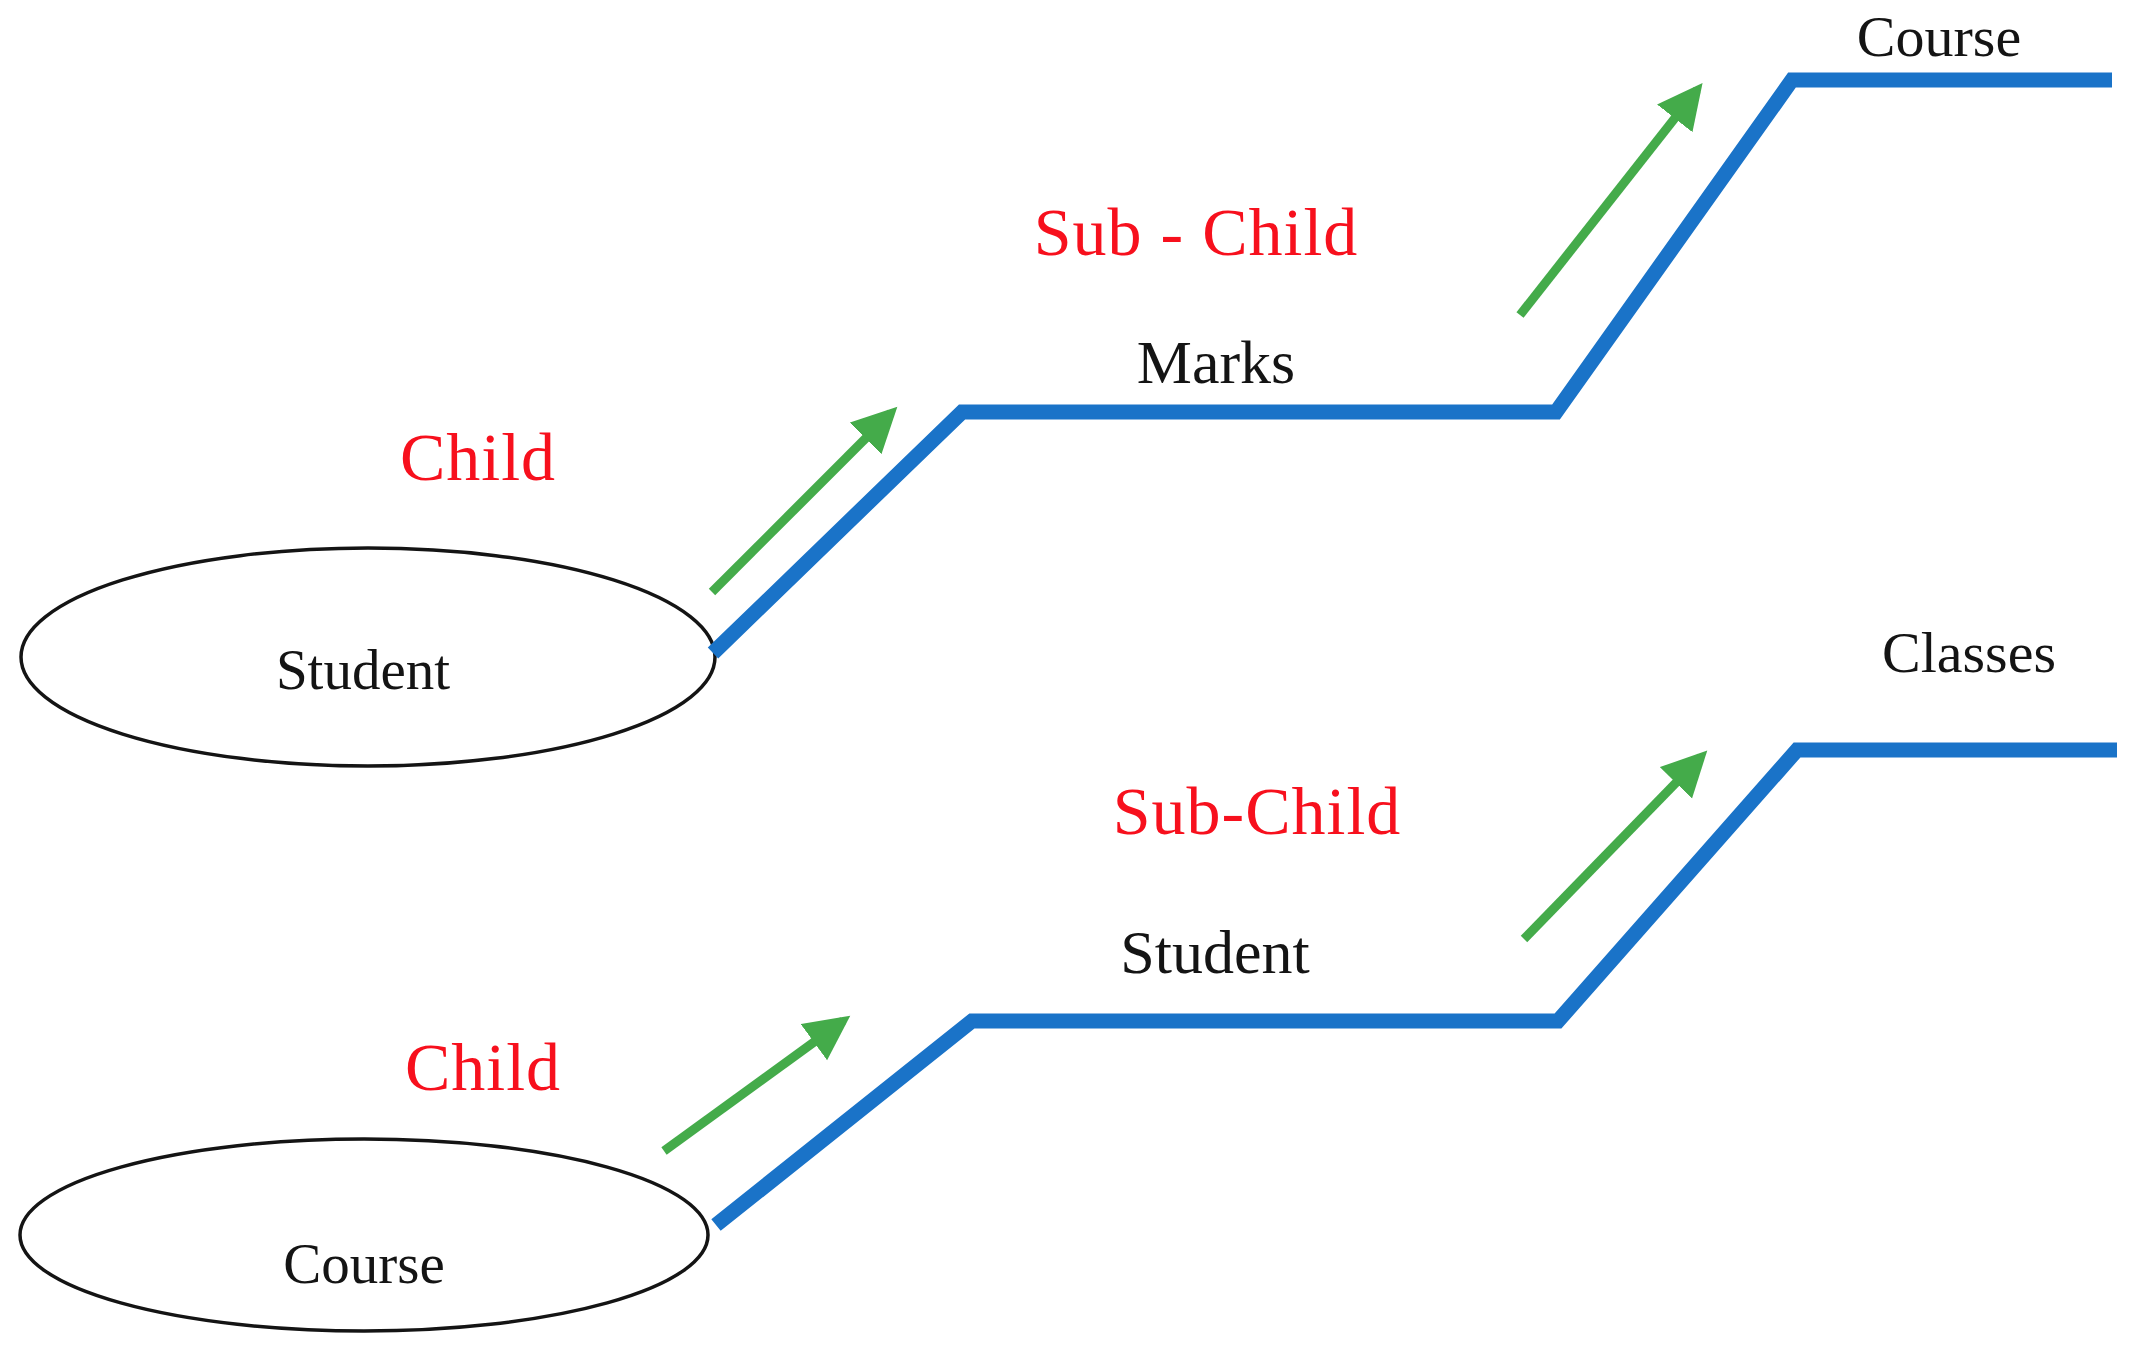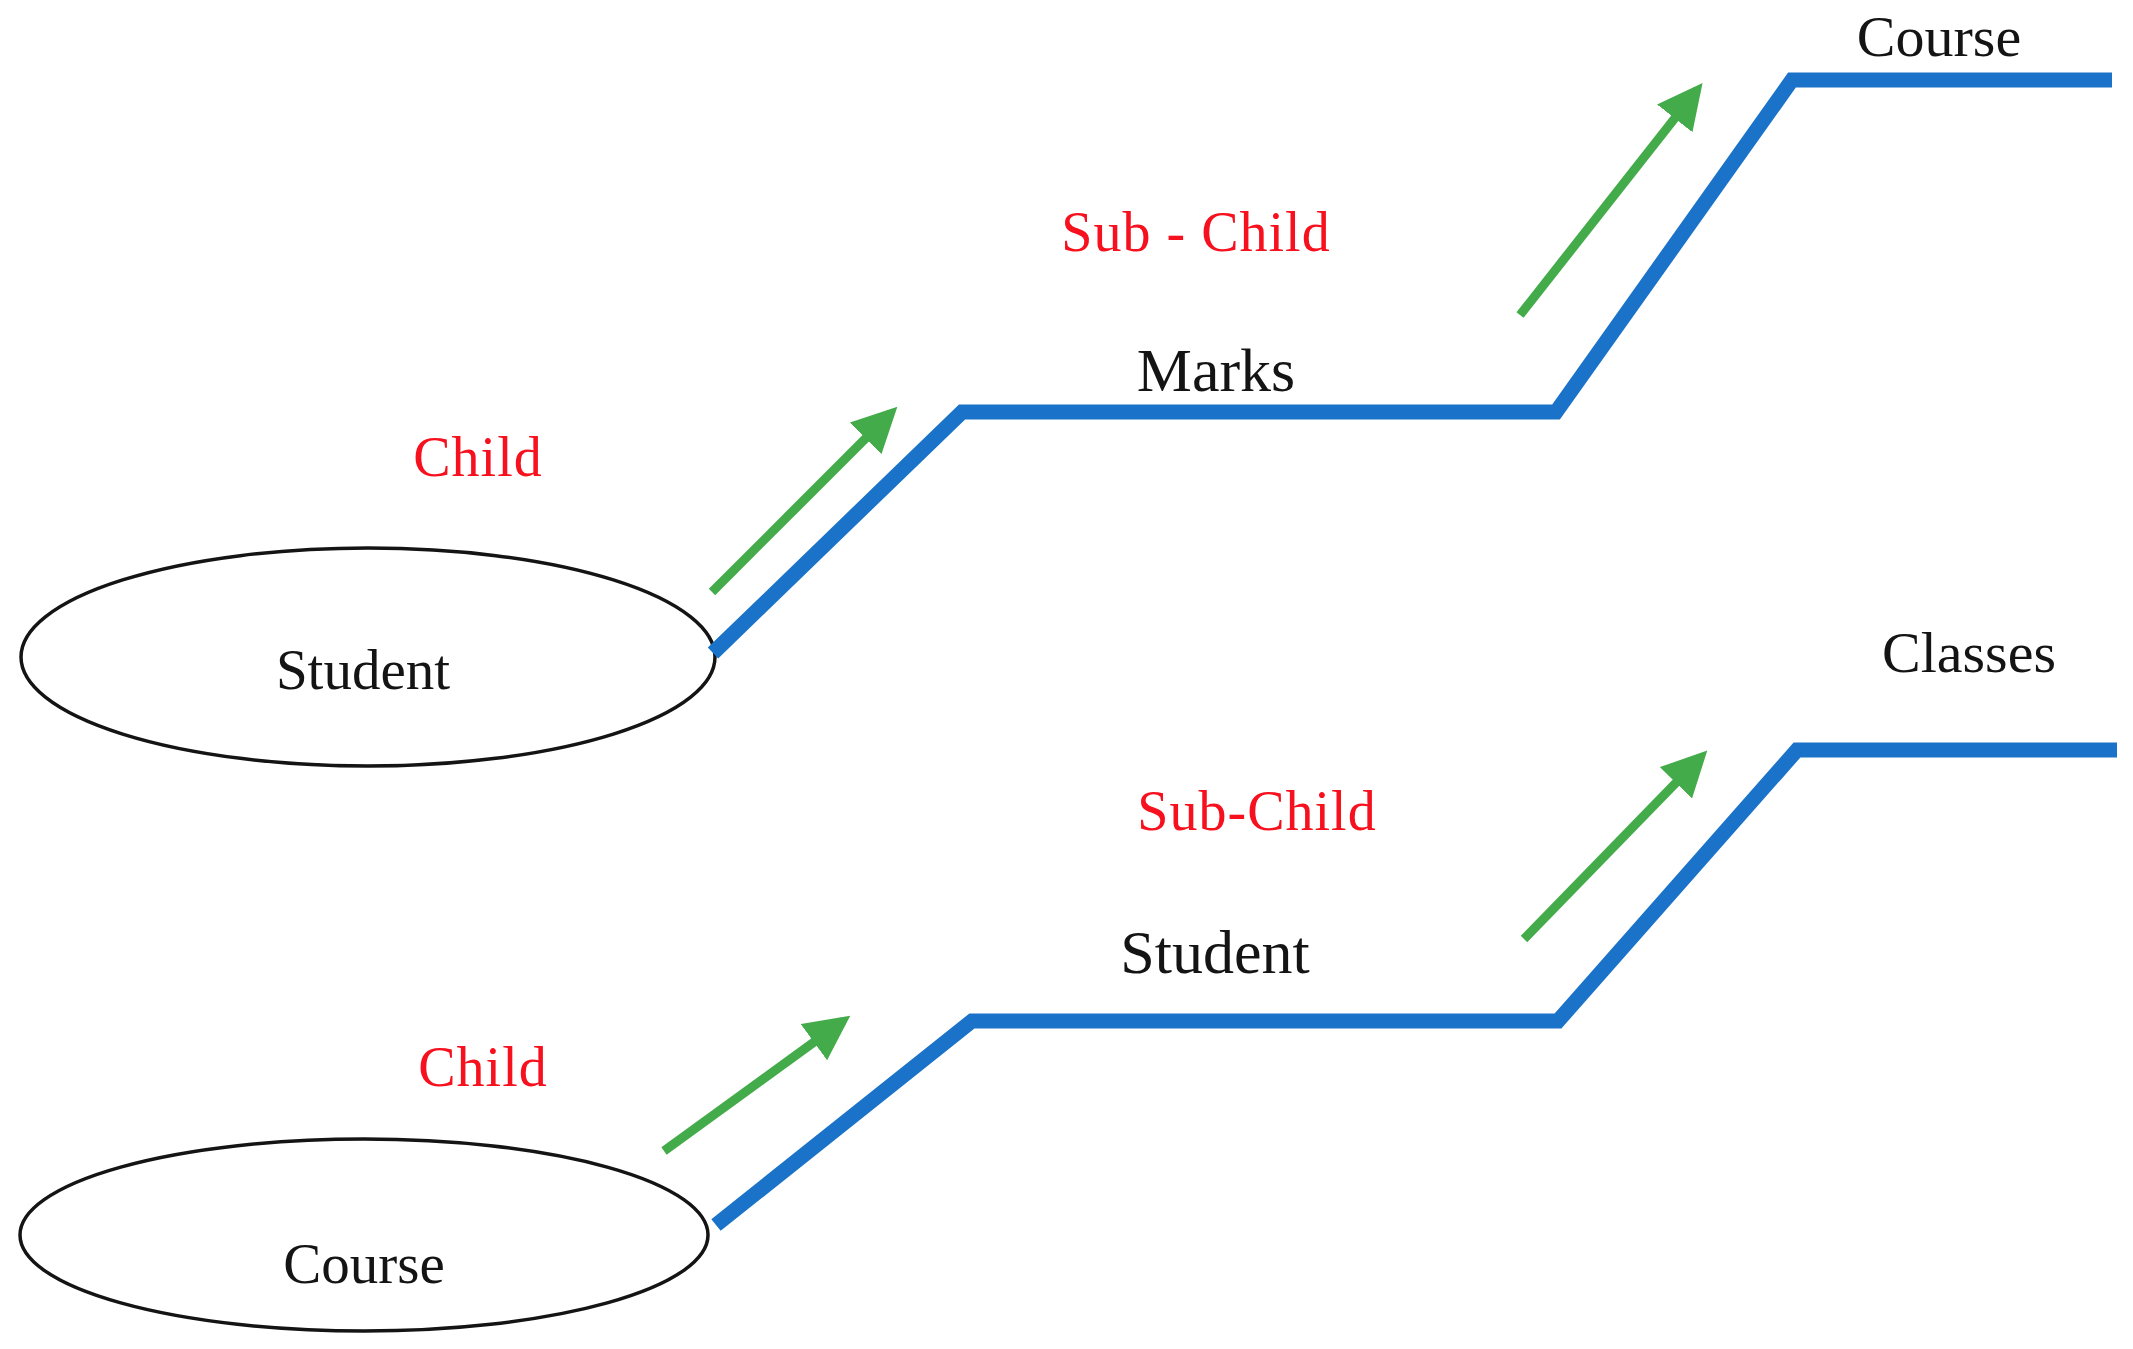--- a/index.html
+++ b/index.html
@@ -27,21 +27,21 @@
   .label{
     position:absolute;
     transform:translate(-50%,-50%);
     white-space:nowrap;
     color:var(--color-ink);
     line-height:1;
   }
   .label.node-lg{font-size:57px;}
   .label.node-md{font-size:62px;}
   .label.node-sm{font-size:58px;}
-  .label.edge-label{font-size:56px;color:var(--color-label_red);letter-spacing:1px;}
+  .label.edge-label{font-size:68px;color:var(--color-label_red);letter-spacing:1px;}
 </style>
 </head>
 <body>
 
 <div class="canvas">
 
   <svg class="diagram-svg" viewBox="0 0 2133 1349" xmlns="http://www.w3.org/2000/svg">
     <defs>
       <marker id="ah" markerWidth="6" markerHeight="6" refX="4" refY="2.5" orient="auto" markerUnits="strokeWidth">
         <path class="arrowhead-fill" d="M0,0 L5,2.5 L0,5 Z"></path>
@@ -54,21 +54,21 @@
     <polyline class="blue-step" points="713,653 962,412 1556,412 1792,80 2112,80"></polyline>
     <polyline class="blue-step" points="716,1225 972,1021 1558,1021 1797,750 2117,750"></polyline>
 
     <line class="green-arrow" x1="712" y1="592" x2="891" y2="413" marker-end="url(#ah)"></line>
     <line class="green-arrow" x1="1520" y1="315" x2="1697" y2="90" marker-end="url(#ah)"></line>
     <line class="green-arrow" x1="664" y1="1151" x2="843" y2="1021" marker-end="url(#ah)"></line>
     <line class="green-arrow" x1="1524" y1="939" x2="1701" y2="757" marker-end="url(#ah)"></line>
   </svg>
 
   <div class="label node-lg" style="left:363px;top:669px;">Student</div>
-  <div class="label node-md" style="left:1216px;top:362px;margin-top:8px;">Marks</div>
+  <div class="label node-md" style="left:1216px;top:362px;">Marks</div>
   <div class="label node-sm" style="left:1939px;top:37px;">Course</div>
   <div class="label node-lg" style="left:364px;top:1263px;">Course</div>
   <div class="label node-md" style="left:1215px;top:952px;">Student</div>
   <div class="label node-sm" style="left:1969px;top:653px;">Classes</div>
 
   <div class="label edge-label" style="left:478px;top:457px;">Child</div>
   <div class="label edge-label" style="left:1196px;top:232px;">Sub - Child</div>
   <div class="label edge-label" style="left:483px;top:1067px;">Child</div>
   <div class="label edge-label" style="left:1257px;top:811px;">Sub-Child</div>
 

